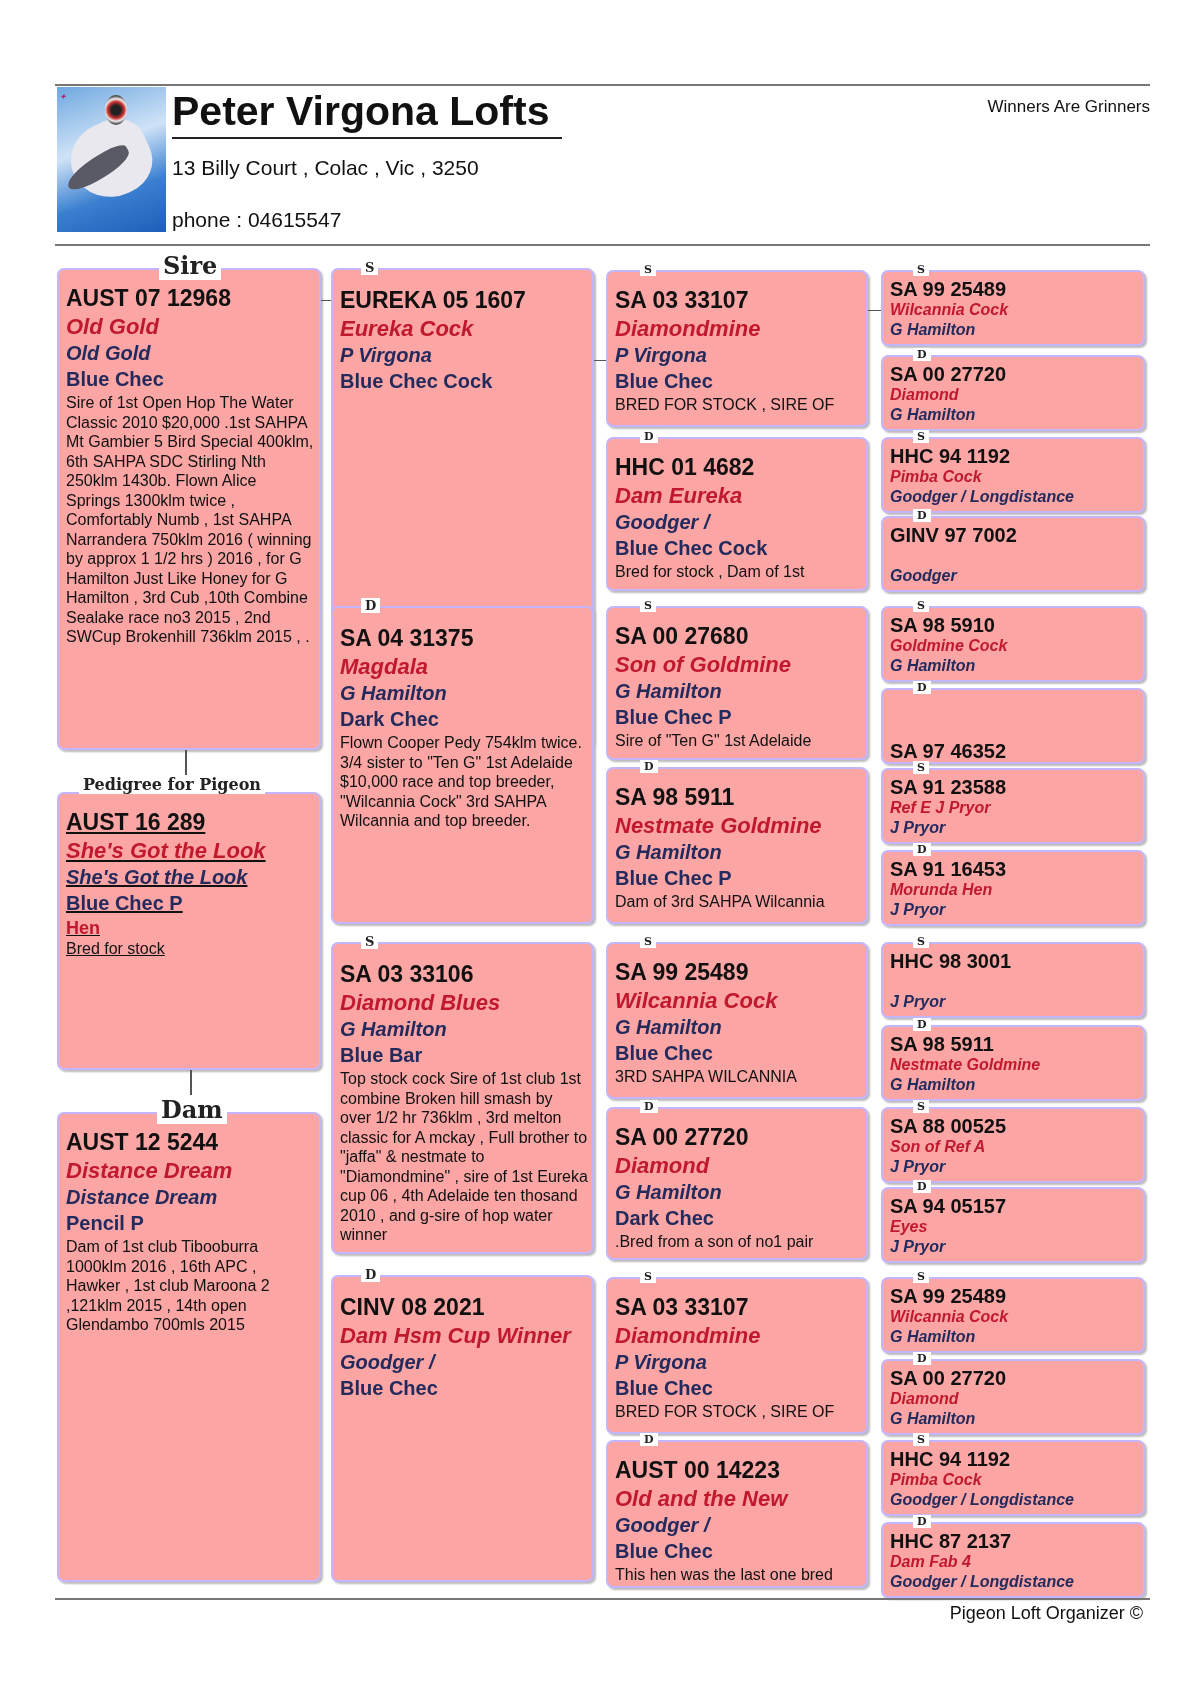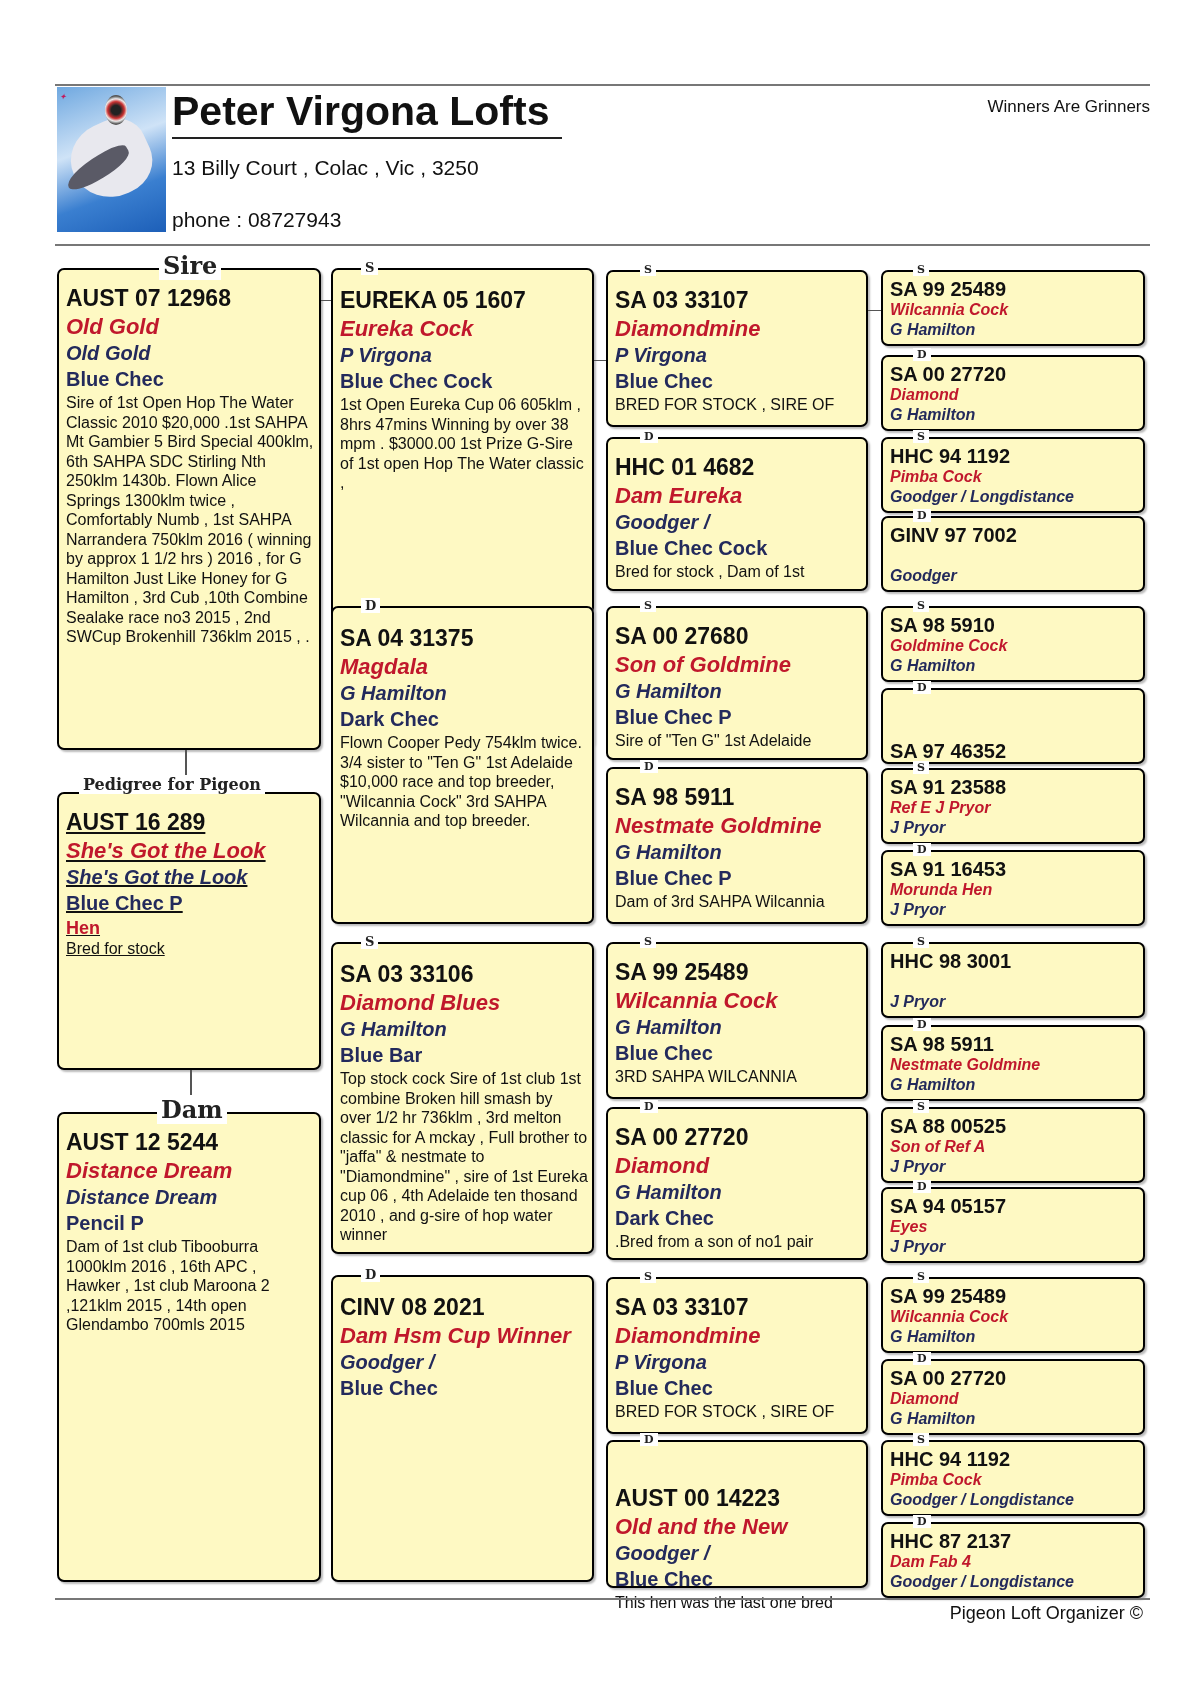--- a/index.html
+++ b/index.html
@@ -9,21 +9,21 @@
   .logo .eye { position:absolute; left:48px; top:8px; width:22px; height:30px; border-radius:50%; background:radial-gradient(circle,#222 25%,#c33 45%,#eee 60%,#555 75%); }
   .logo .bird { position:absolute; left:14px; top:35px; width:80px; height:75px; background:#e8e8ee; border-radius:50% 40% 45% 55%; transform:rotate(-25deg); }
   .logo .wing { position:absolute; left:6px; top:70px; width:70px; height:22px; background:#5a5a66; border-radius:60% 30% 50% 40%; transform:rotate(-30deg); }
   .logo .tag { position:absolute; left:3px; top:6px; font-size:7px; color:#c2185b; font-style:italic; font-weight:bold; }
   .title { position:absolute; left:172px; top:88px; font-size:41px; font-weight:bold; color:#111; border-bottom:2px solid #222; padding-bottom:2px; width:390px; }
   .addr { position:absolute; left:172px; top:156px; font-size:21px; }
   .phone { position:absolute; left:172px; top:208px; font-size:21px; }
   .motto { position:absolute; right:50px; top:97px; font-size:17px; }
   .footer { position:absolute; right:57px; top:1603px; font-size:18px; }
 
-  .box { position:absolute; border:2px solid #000000; border-radius:7px; box-shadow:2px 2px 2px #bbb; background:#fef9c3; box-sizing:border-box; }
+  .box { position:absolute; border:2px solid #c4b5fd; border-radius:7px; box-shadow:2px 2px 2px #bbb; background:#fca5a5; box-sizing:border-box; }
   .lbl { position:absolute; top:-14px; background:#fff; padding:0 4px; font-family:"DejaVu Serif", serif; font-weight:bold; color:#222; }
   .lbl.big { font-size:24px; top:-19px; }
   .lbl.sm { font-size:13px; top:-10px; left:28px; }
   .lbl.xs { font-size:11px; top:-9px; left:32px; }
   .inner { position:absolute; left:7px; right:4px; top:10px; }
   .ring { font-weight:bold; font-size:23px; color:#111; line-height:29px; }
   .nm { font-weight:bold; font-style:italic; color:#c0182c; font-size:22px; line-height:27px; }
   .own { font-weight:bold; font-style:italic; color:#232a5c; font-size:20px; line-height:26px; }
   .col { font-weight:bold; color:#232a5c; font-size:20px; line-height:27px; }
   .sex { font-weight:bold; color:#c0182c; font-size:18px; line-height:22px; }
@@ -38,21 +38,21 @@
 
 <div class="hline" style="top:84px;"></div>
 <div class="logo">
   <span class="tag">✦</span>
   <div class="bird"></div>
   <div class="wing"></div>
   <div class="eye"></div>
 </div>
 <div class="title">Peter Virgona Lofts</div>
 <div class="addr">13 Billy Court , Colac , Vic , 3250</div>
-<div class="phone">phone : 08727943</div>
+<div class="phone">phone : 04615547</div>
 <div class="motto">Winners Are Grinners</div>
 <div class="hline" style="top:244px;"></div>
 
 <div class="box" style="left:57px;top:268px;width:264px;height:482px;">
   <span class="lbl big" style="left:100px;">Sire</span>
   <div class="inner" style="top:14px;">
     <div class="ring">AUST 07 12968</div>
     <div class="nm">Old Gold</div>
     <div class="own">Old Gold</div>
     <div class="col">Blue Chec</div>
@@ -85,21 +85,20 @@
   </div>
 </div>
 
 <div class="box" style="left:331px;top:268px;width:263px;height:480px;">
   <span class="lbl sm">S</span>
   <div class="inner" style="top:16px;">
     <div class="ring">EUREKA 05 1607</div>
     <div class="nm">Eureka Cock</div>
     <div class="own">P Virgona</div>
     <div class="col">Blue Chec Cock</div>
-    <div class="note">1st Open Eureka Cup 06 605klm , 8hrs 47mins Winning by over 38 mpm . $3000.00 1st Prize G-Sire of 1st open Hop The Water classic ,</div>
   </div>
 </div>
 <div class="box" style="left:331px;top:606px;width:263px;height:318px;">
   <span class="lbl sm">D</span>
   <div class="inner" style="top:16px;">
     <div class="ring">SA 04 31375</div>
     <div class="nm">Magdala</div>
     <div class="own">G Hamilton</div>
     <div class="col">Dark Chec</div>
     <div class="note">Flown Cooper Pedy 754klm twice. 3/4 sister to "Ten G" 1st Adelaide $10,000 race and top breeder, "Wilcannia Cock" 3rd SAHPA Wilcannia and top breeder.</div>
@@ -190,21 +189,21 @@
   <div class="inner" style="top:14px;">
     <div class="ring">SA 03 33107</div>
     <div class="nm">Diamondmine</div>
     <div class="own">P Virgona</div>
     <div class="col">Blue Chec</div>
     <div class="note">BRED FOR STOCK , SIRE OF</div>
   </div>
 </div>
 <div class="box" style="left:606px;top:1440px;width:262px;height:148px;">
   <span class="lbl xs">D</span>
-  <div class="inner" style="top:14px;margin-top:28px;">
+  <div class="inner" style="top:14px;">
     <div class="ring">AUST 00 14223</div>
     <div class="nm">Old and the New</div>
     <div class="own">Goodger /</div>
     <div class="col">Blue Chec</div>
     <div class="note">This hen was the last one bred</div>
   </div>
 </div>
 
 <div class="box c4" style="left:881px;top:270px;width:264px;height:76px;">
     <span class="lbl xs" style="left:30px;">S</span>

